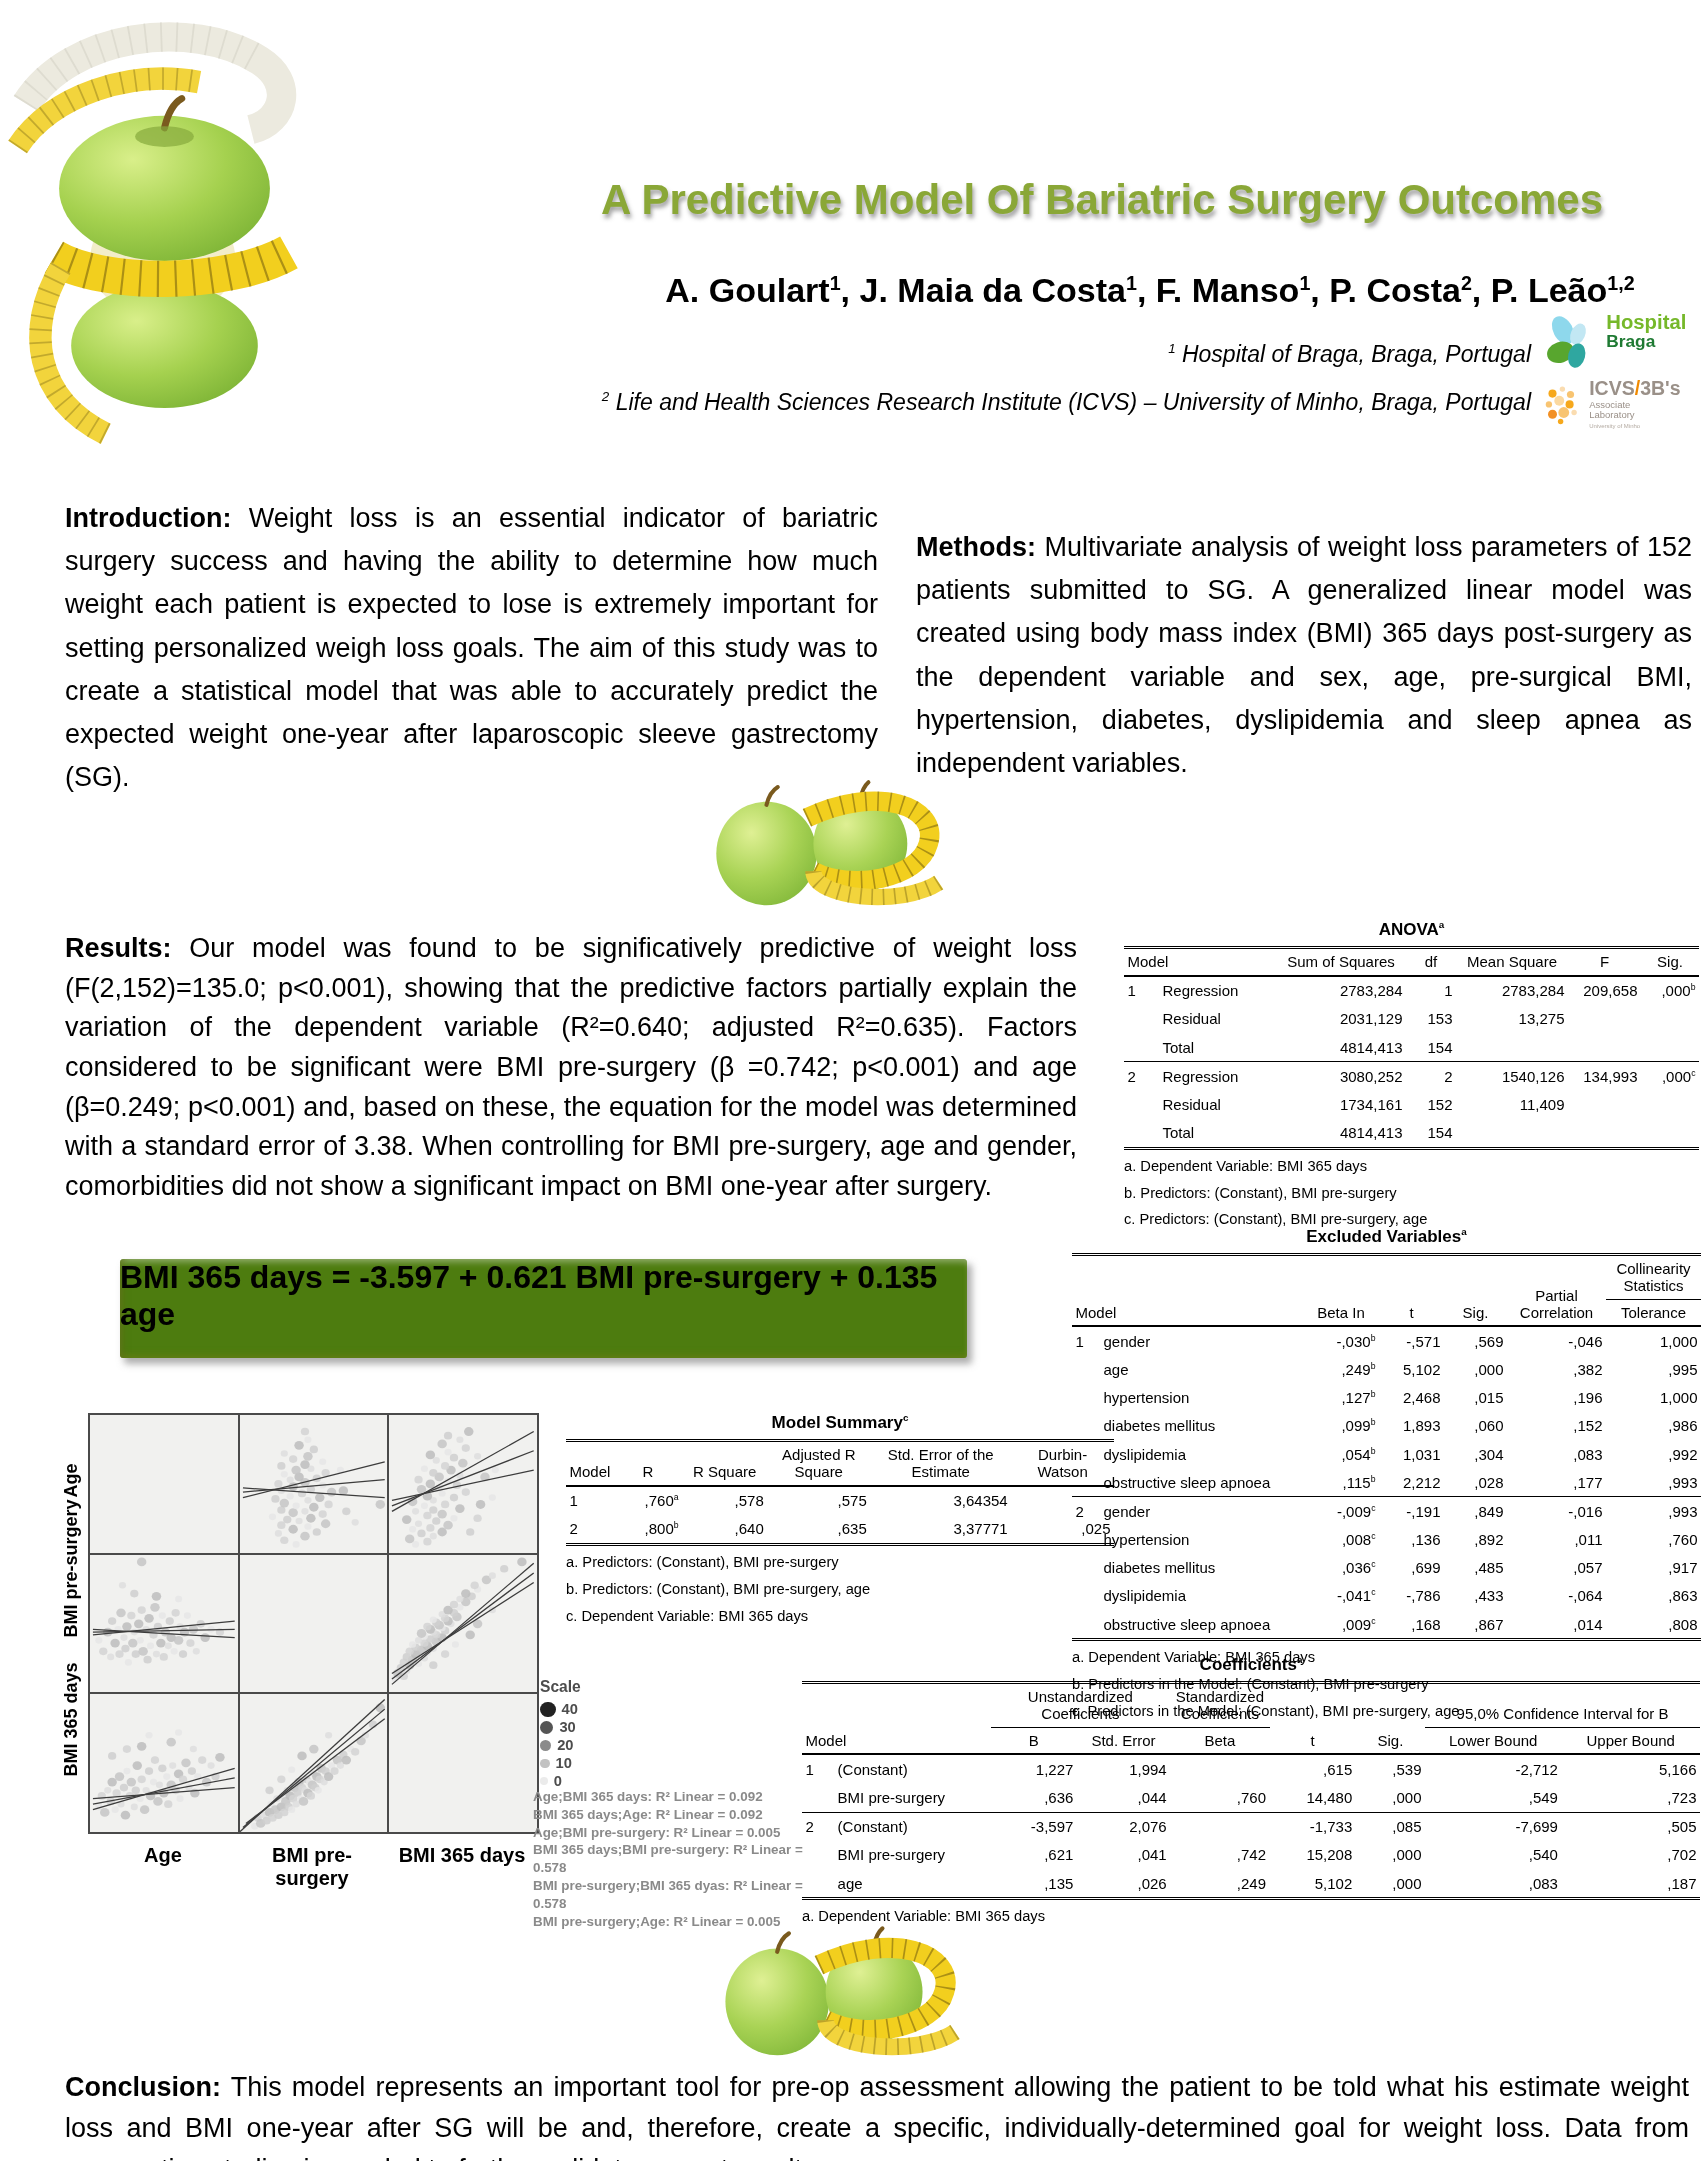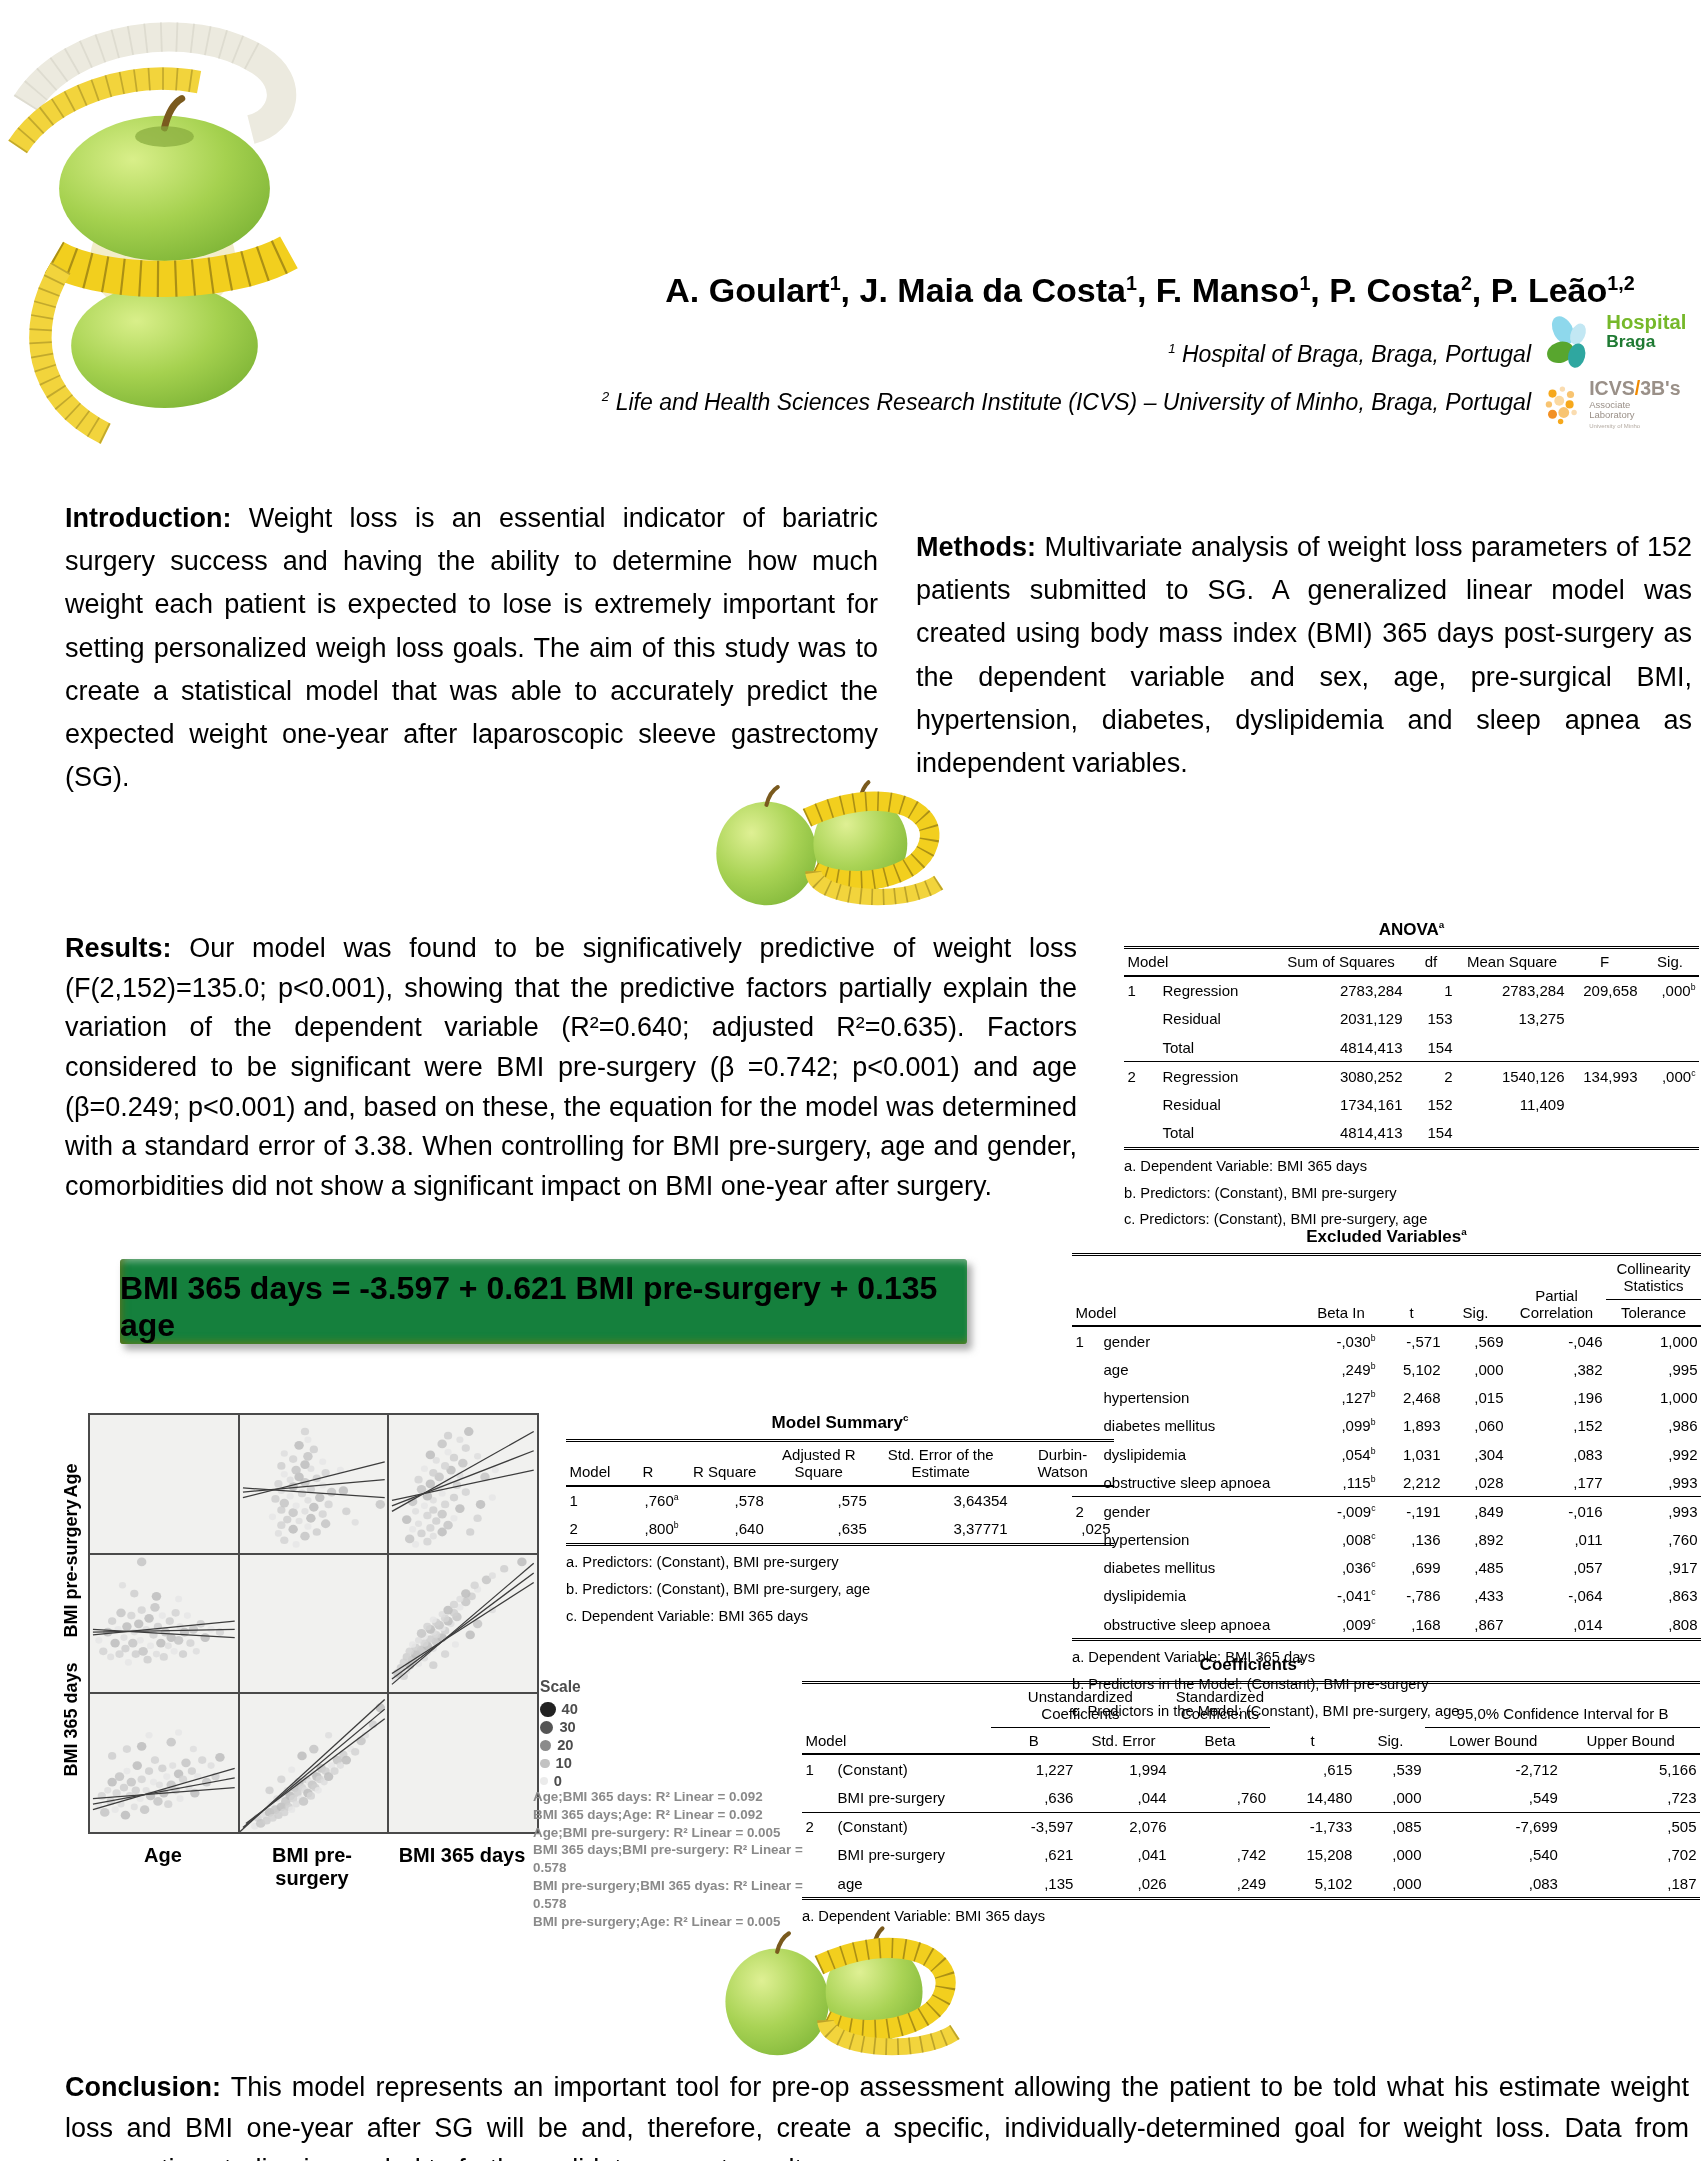--- a/index.html
+++ b/index.html
@@ -29,22 +29,22 @@
 
   
   .para{font-size:27px;line-height:1.6;text-align:justify;}
   .sec-head{font-weight:bold;color:#000000;}
   .intro{left:65px;top:497px;width:813px;}
   .methods{left:916px;top:526px;width:776px;}
   .results{left:65px;top:929px;width:1012px;line-height:1.47;}
   .conclusion{left:65px;top:2067px;width:1624px;line-height:1.52;}
 
   
-  .equation{left:120px;top:1259px;width:847px;height:85px;background:#15803d;border-radius:3.5px;
-    display:flex;align-items:flex-end;justify-content:center;font-size:32px;font-weight:bold;
+  .equation{left:120px;top:1259px;width:847px;height:99px;background:#4d7c0f;border-radius:3.5px;
+    display:flex;align-items:flex-start;justify-content:center;font-size:32px;font-weight:bold;
     box-shadow:4.3px 5.2px 7px rgba(110,110,110,.55),
        inset 7px 0 7.8px -4.3px rgba(90,110,20,.75),
        inset 0 -7px 7.8px -4.3px rgba(110,130,25,.7),
        inset 0 6px 7px -3.5px rgba(255,255,255,.45);}
 
   
   .tblbox{position:absolute;}
   .spss-title{text-align:center;font-weight:bold;font-size:17px;margin-bottom:6px;}
   table.spss{border-collapse:collapse;width:100%;border-top:3.9px double #000;border-bottom:3.9px double #000;}
   table.spss th{font-weight:normal;font-size:15px;padding:4.3px 3.5px;text-align:center;vertical-align:bottom;}
@@ -99,20 +99,21 @@
     <ellipse cx="190" cy="218" rx="122" ry="84" fill="url(#gApple)"></ellipse>
     <path d="M190 148 q6 -26 20 -34" fill="none" stroke="#7a5a1e" stroke-width="8" stroke-linecap="round"></path>
     <ellipse cx="190" cy="158" rx="34" ry="12" fill="#86a93c" opacity=".7"></ellipse>
     <ellipse cx="190" cy="400" rx="108" ry="72" fill="url(#gApple)"></ellipse>
     <path d="M62 298 C120 332 262 332 334 292" fill="none" stroke="#f2cf1e" stroke-width="42"></path>
     <path d="M62 298 C120 332 262 332 334 292" fill="none" stroke="#54430a" stroke-width="42" stroke-dasharray="2.5 18" opacity=".45"></path>
     <path d="M70 310 C28 380 40 462 122 502" fill="none" stroke="#f2d43c" stroke-width="26"></path>
     <path d="M70 310 C28 380 40 462 122 502" fill="none" stroke="#6b5a10" stroke-width="26" stroke-dasharray="2 13" opacity=".35"></path>
   </svg>
 
+  <div class="abs page-subtitle">A Predictive Model Of Bariatric Surgery Outcomes</div>
   <div class="abs authors">A. Goulart<sup>1</sup>, J. Maia da Costa<sup>1</sup>, F. Manso<sup>1</sup>, P. Costa<sup>2</sup>, P. Leão<sup>1,2</sup></div>
   <div class="abs affil affil1"><sup>1</sup> Hospital of Braga, Braga, Portugal</div>
   <div class="abs affil affil2"><sup>2</sup> Life and Health Sciences Research Institute (ICVS) – University of Minho, Braga, Portugal</div>
 
   <div class="abs hb-logo">
     <svg width="65" height="65" viewBox="0 0 100 100">
       <ellipse cx="40" cy="28" rx="15" ry="23" fill="#8ed8ec" transform="rotate(-28 40 28)"></ellipse>
       <ellipse cx="63" cy="34" rx="11" ry="17" fill="#c2e7f3" transform="rotate(24 63 34)"></ellipse>
       <ellipse cx="36" cy="62" rx="21" ry="16" fill="#58a62e" transform="rotate(-18 36 62)"></ellipse>
       <ellipse cx="61" cy="67" rx="13" ry="19" fill="#2fa7a0" transform="rotate(14 61 67)"></ellipse>

